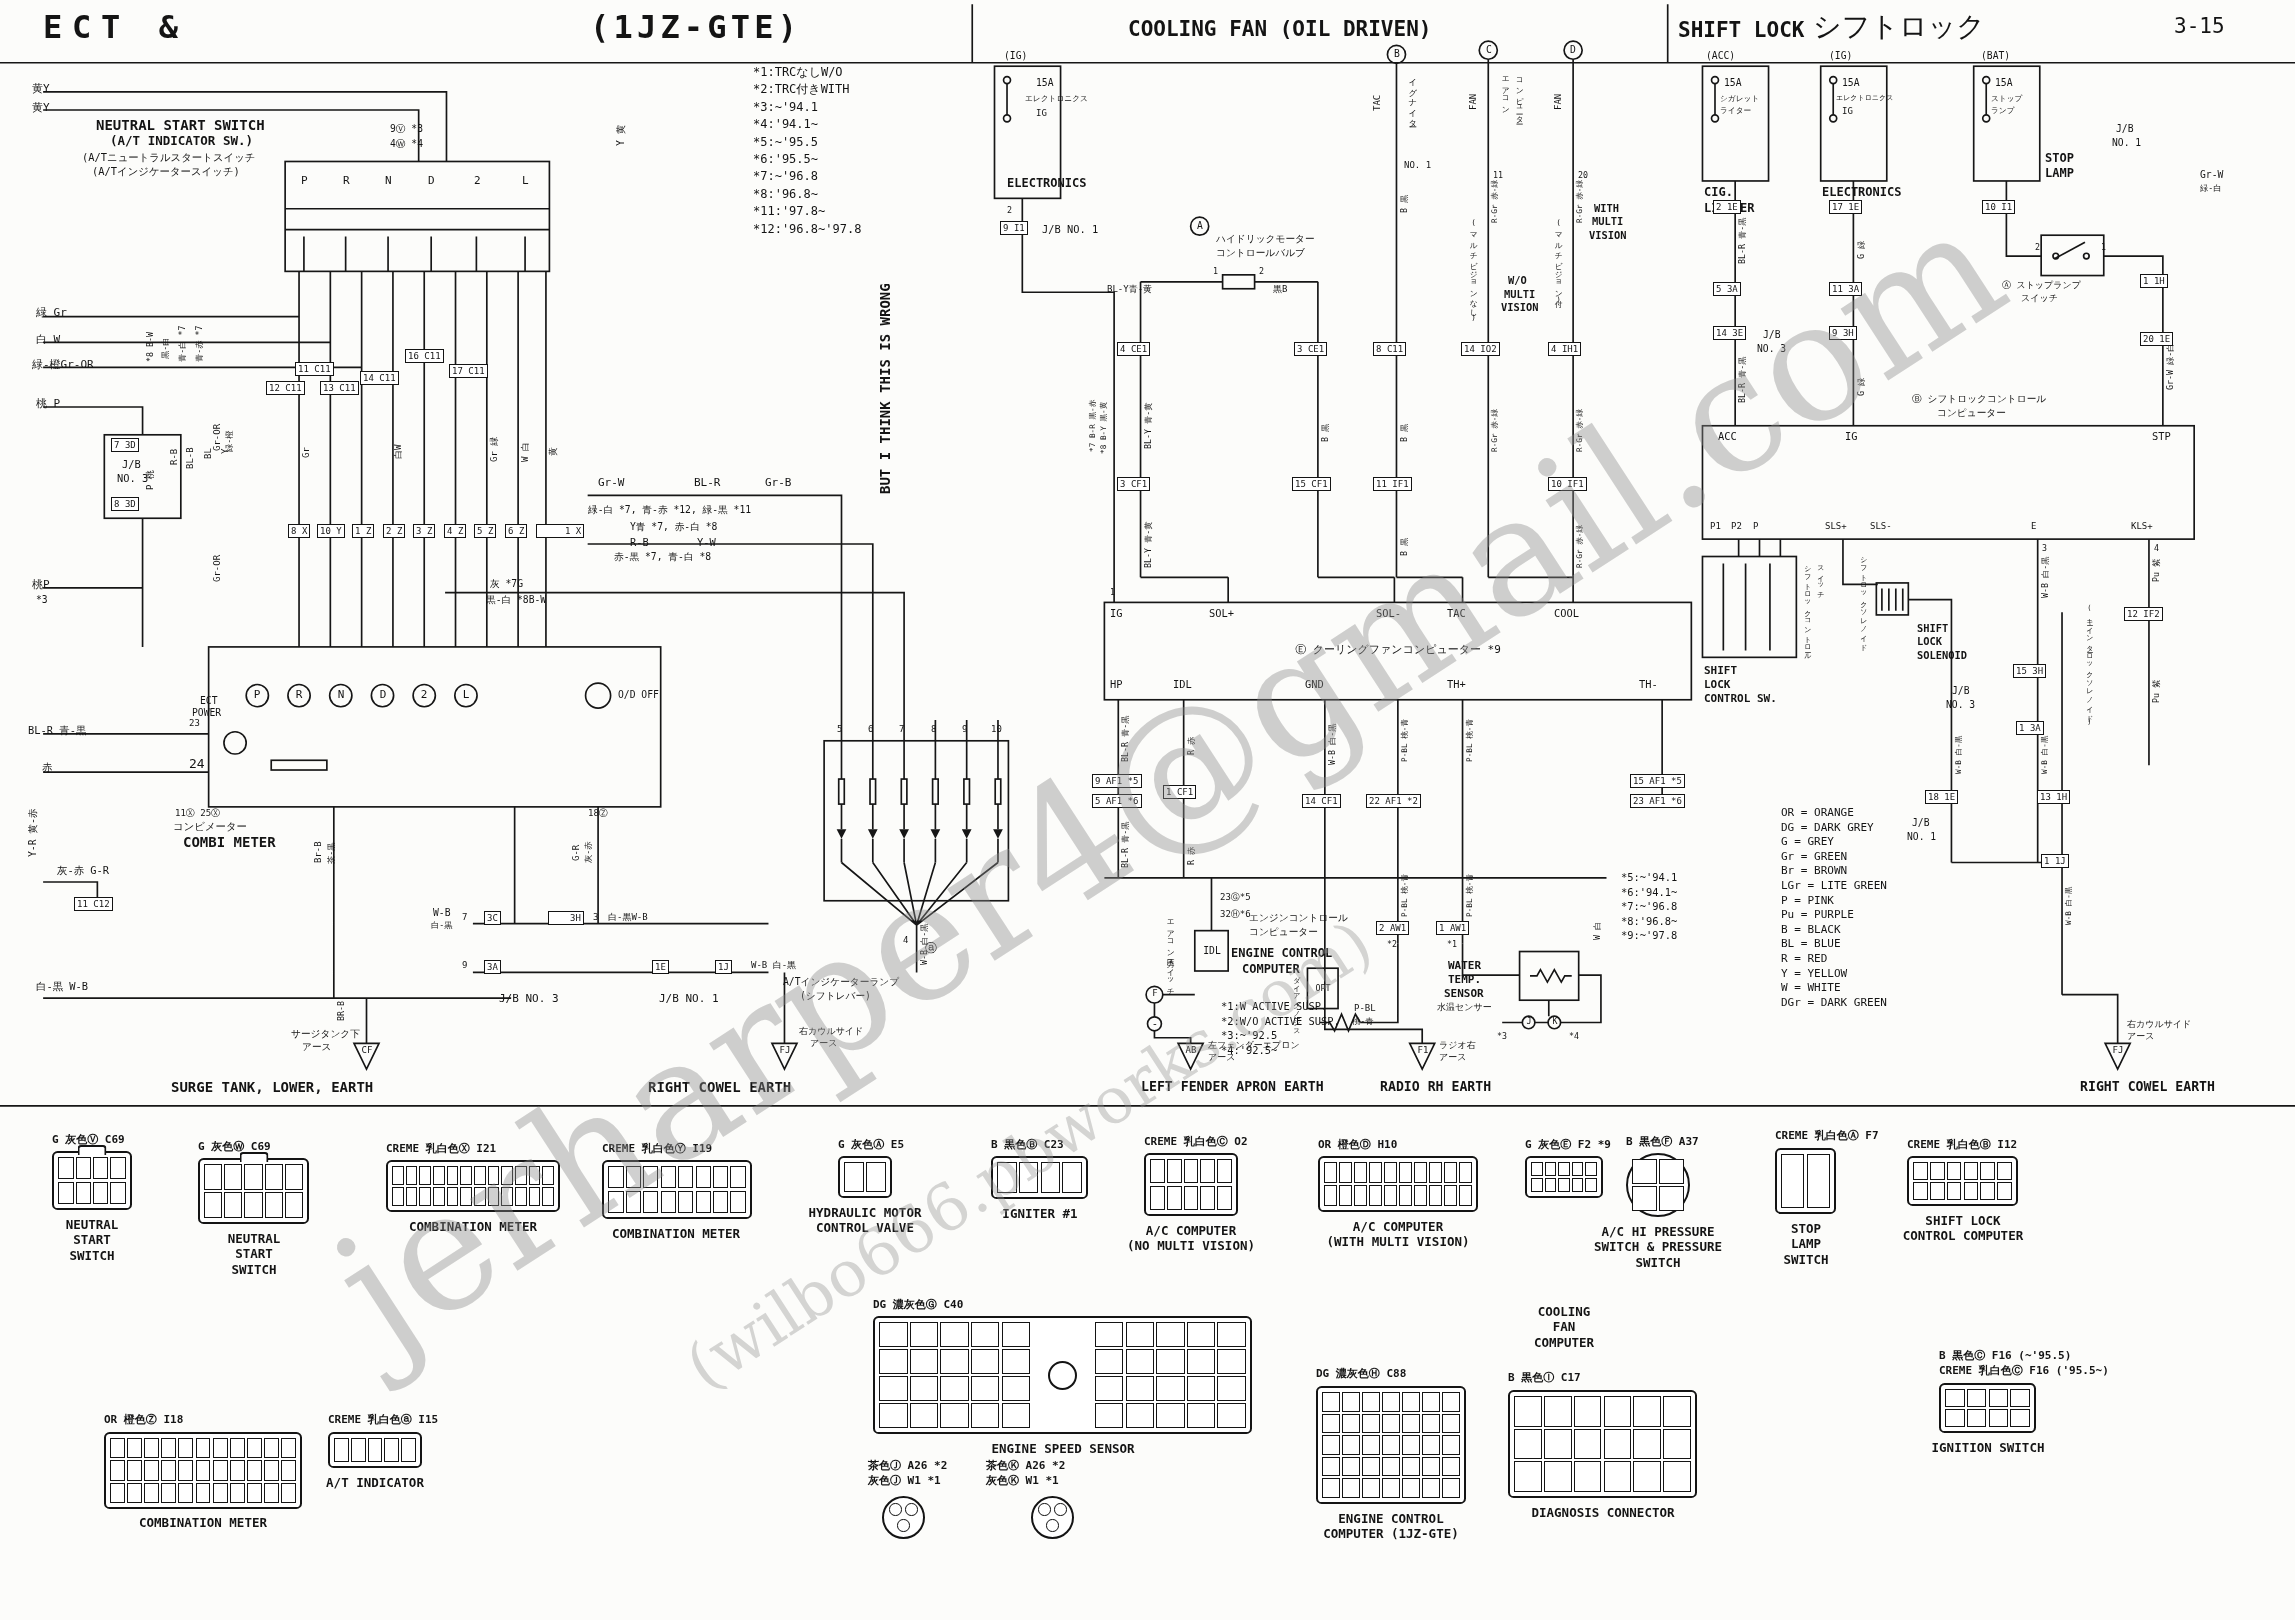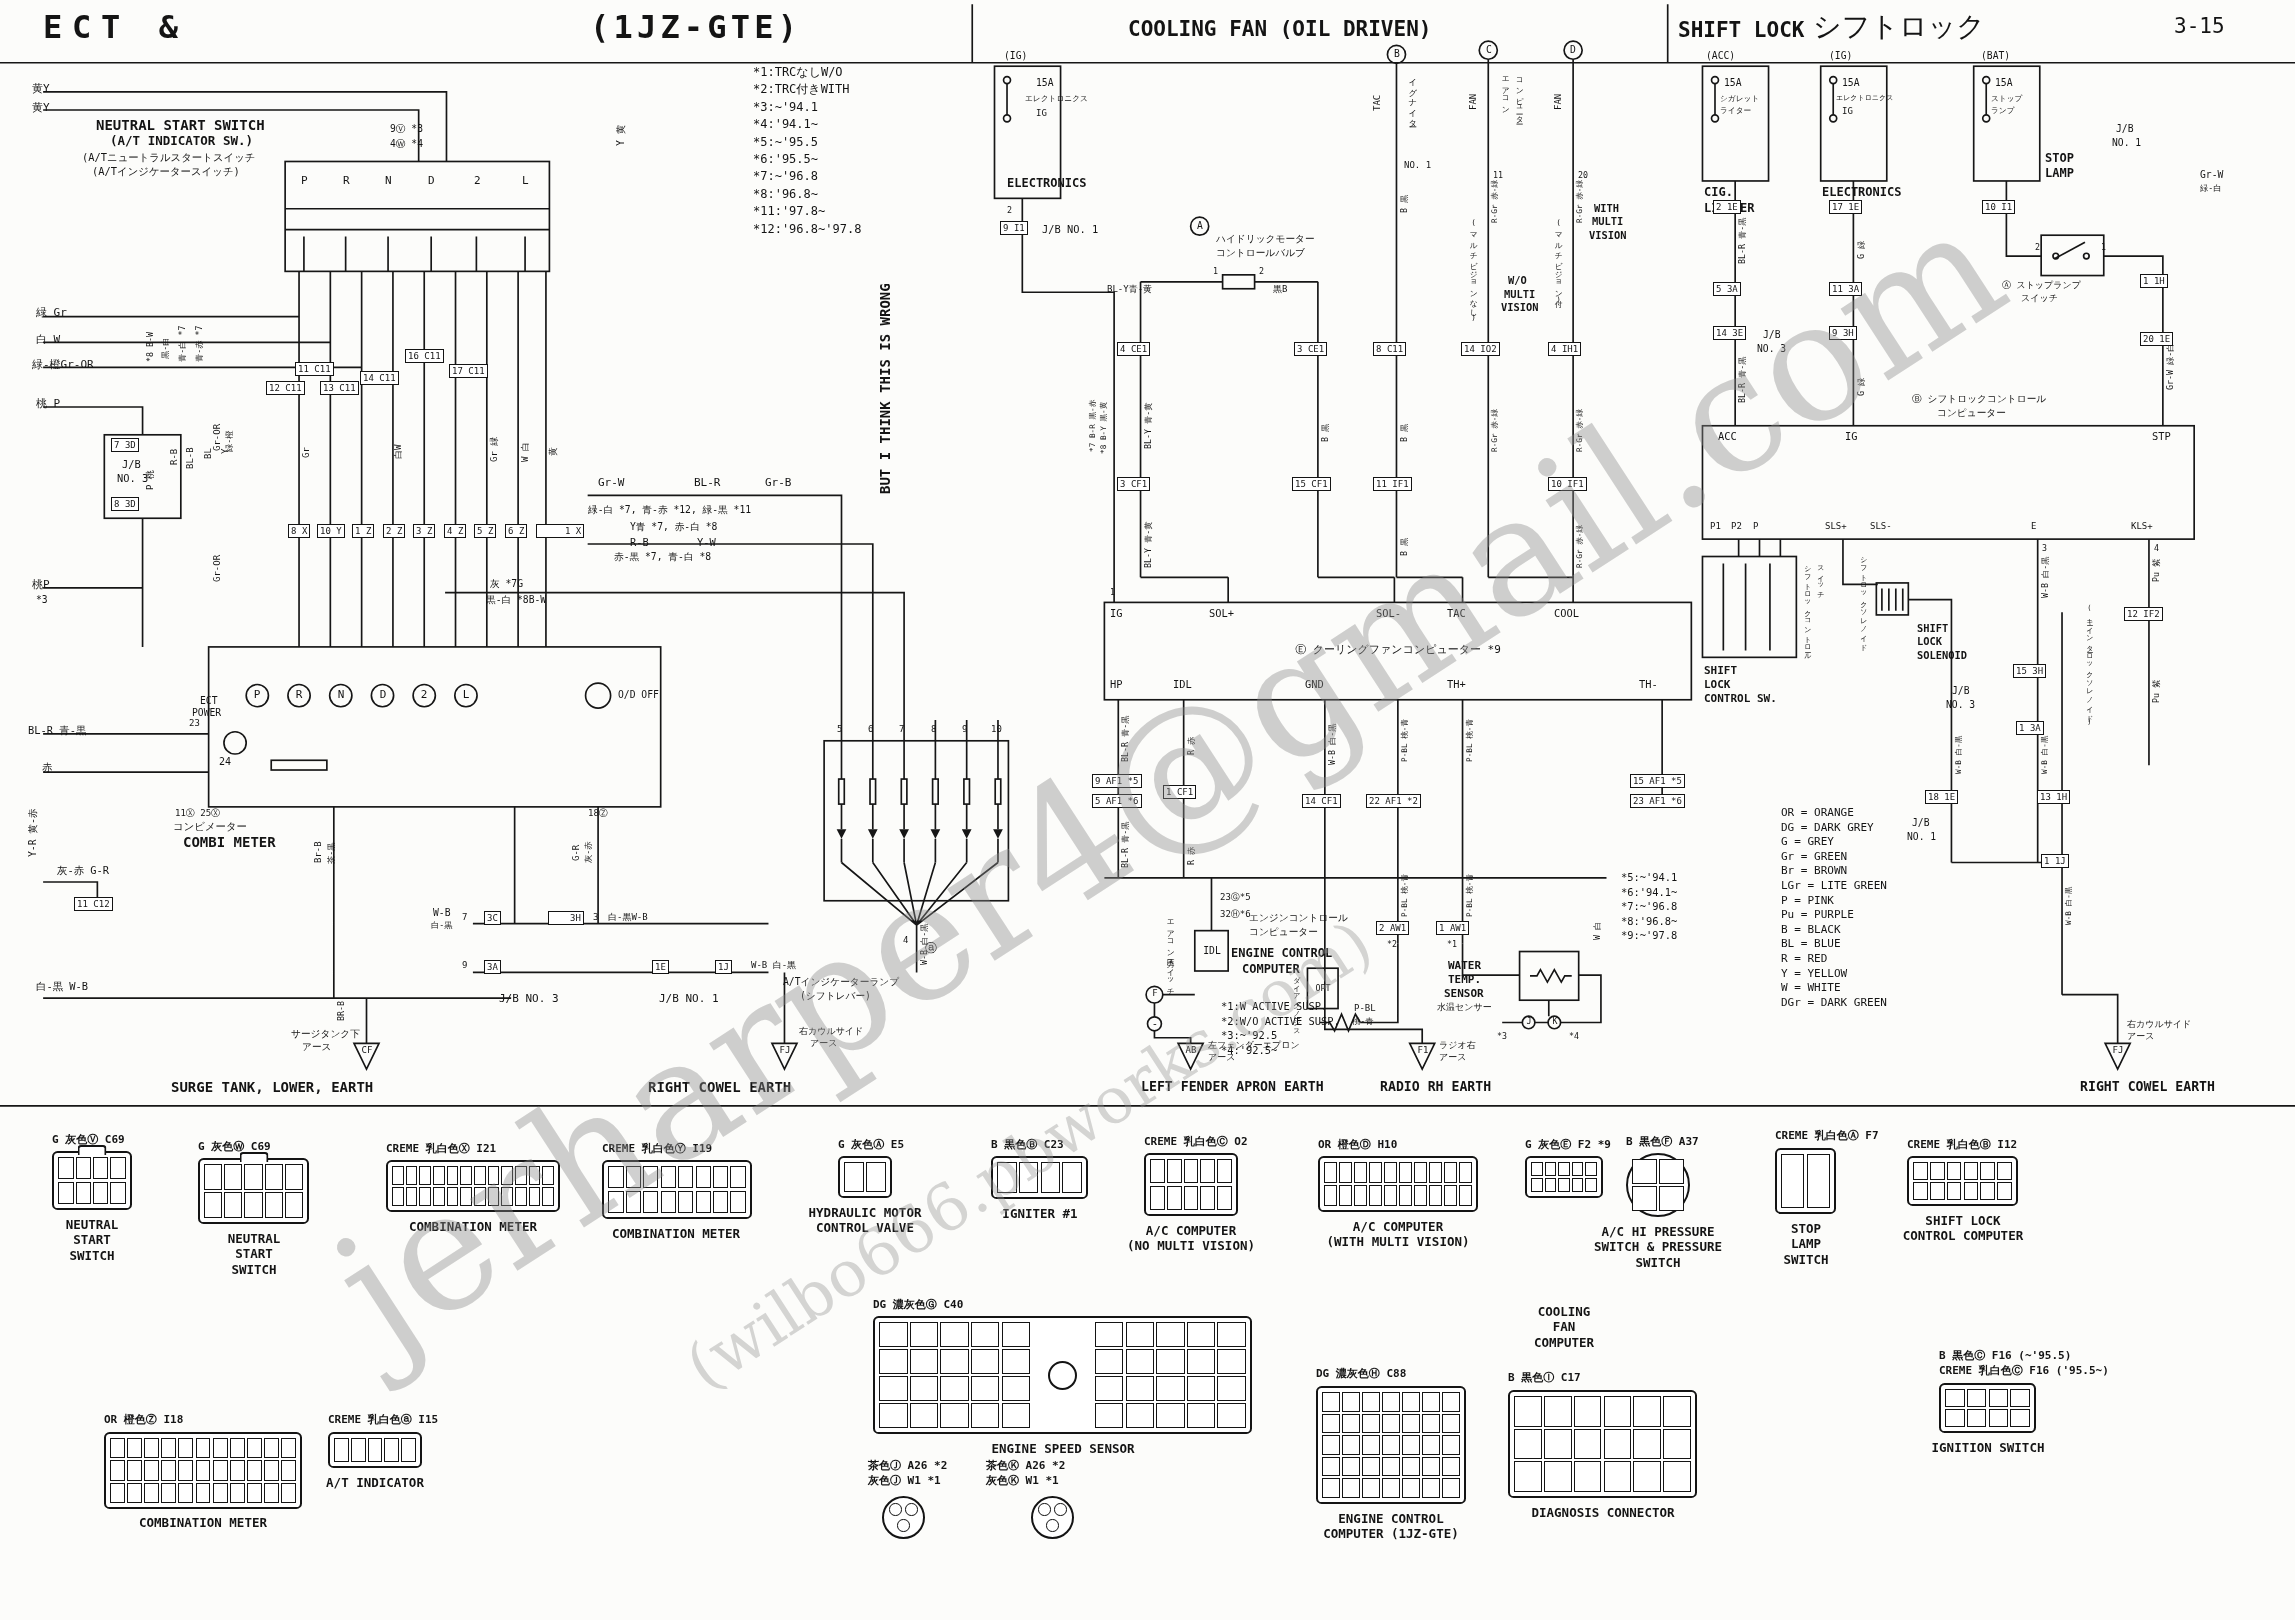--- a/index.html
+++ b/index.html
@@ -229,21 +229,21 @@
       <span class="lbl" style="left: 192px; top: 708px; font-size: 9.7px;">POWER</span>
       <span class="lbl center" style="left: 257px; top: 689px; font-size: 11px;">P</span>
       <span class="lbl center" style="left: 299px; top: 689px; font-size: 11px;">R</span>
       <span class="lbl center" style="left: 341px; top: 689px; font-size: 11px;">N</span>
       <span class="lbl center" style="left: 383px; top: 689px; font-size: 11px;">D</span>
       <span class="lbl center" style="left: 424px; top: 689px; font-size: 11px;">2</span>
       <span class="lbl center" style="left: 466px; top: 689px; font-size: 11px;">L</span>
       <span class="lbl" style="left: 618px; top: 690px; font-size: 9.7px;">O/D OFF</span>
       <span class="lbl" style="left: 189px; top: 719px; font-size: 9px;">23</span>
       <span class="lbl" style="left: 28px; top: 725px; font-size: 10.4px;">BL-R 青-黒</span>
-      <span class="lbl" style="left: 189px; top: 757px; font-size: 10px; margin-left: 30px;">24</span>
+      <span class="lbl" style="left: 189px; top: 757px; font-size: 13px;">24</span>
       <span class="lbl" style="left: 42px; top: 762px; font-size: 10.4px;">赤</span>
       <span class="lbl rot" style="left: 28px; top: 857px; font-size: 9.7px; transform: rotate(-90deg);">Y-R 黄-赤</span>
       <span class="lbl" style="left: 57px; top: 865px; font-size: 10.4px;">灰-赤 G-R</span>
       <span class="lbl" style="left: 36px; top: 981px; font-size: 10.4px;">白-黒 W-B</span>
       <span class="lbl boxed" style="left: 74px; top: 897px;">11 C12</span>
       <span class="lbl" style="left: 175px; top: 809px; font-size: 9px;">11Ⓧ 25Ⓧ</span>
       <span class="lbl" style="left: 588px; top: 809px; font-size: 9px;">18Ⓩ</span>
       <span class="lbl" style="left: 173px; top: 821px; font-size: 10.4px;">コンビメーター</span>
       <span class="lbl bold" style="left: 183px; top: 835px; font-size: 14px;">COMBI METER</span>
       <span class="lbl rot" style="left: 314px; top: 863px; font-size: 9px; transform: rotate(-90deg);">Br-B</span>

